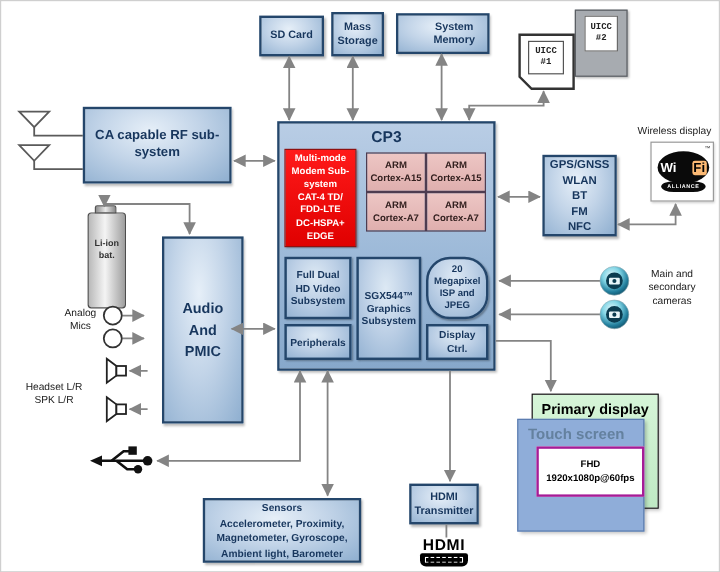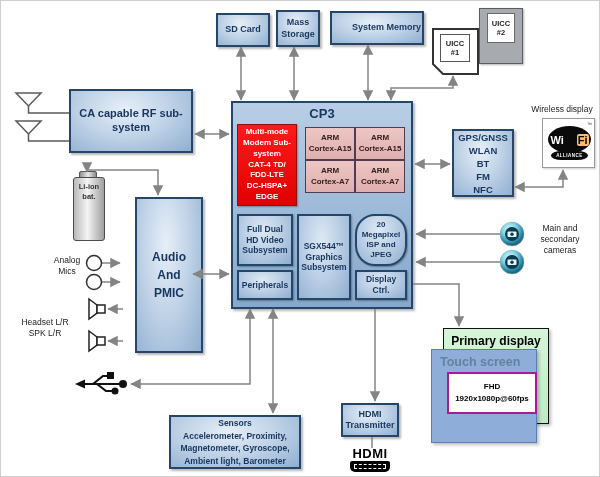--- a/index.html
+++ b/index.html
@@ -39,26 +39,26 @@
     content:"";position:absolute;inset:0;transform:translate(5px,-5px);
     border:2px solid #24466b;
     background:radial-gradient(ellipse at 45% 30%, #e6eff8 0%, #c2d4e8 45%, #8fafd0 100%);
     z-index:-1;
   }
   .lbl{position:absolute;color:#1a1a1a;font-size:8.5px;text-align:center;white-space:pre-line;line-height:1.3;}
   .battery{
     position:absolute;border:1.5px solid #4d4d4d;border-radius:3px;
     background:linear-gradient(90deg,#b9b9b9,#f4f4f4 45%,#9f9f9f);
     color:#333;font-size:7.5px;font-weight:bold;text-align:center;display:flex;align-items:flex-start;justify-content:center;
-    white-space:pre-line;line-height:1.3;padding-top:4px;
+    white-space:pre-line;line-height:1.3;padding-top:20px;
   }
   .batcap{position:absolute;background:linear-gradient(90deg,#8f8f8f,#e9e9e9 50%,#8a8a8a);border:1px solid #555;border-radius:2px 2px 0 0;}
   .uicc2{background:#a7abb0;border:1.5px solid #5a5e63;box-shadow:1px 1px 2px rgba(0,0,0,.3);}
   .uiccInner{background:#fff;border:1px solid #6a6a6a;color:#222;font-size:7.5px;font-weight:bold;
-    display:flex;align-items:center;justify-content:center;text-align:center;white-space:pre-line;line-height:1.25;}
+    display:flex;align-items:center;justify-content:center;text-align:center;white-space:pre-line;line-height:1.25;font-family:Liberation Mono, monospace;}
   .greenbox{background:linear-gradient(180deg,#d6f5d8,#bfe9c4);border:1.5px solid #111;
     display:block;text-align:center;color:#000;font-size:12px;font-weight:bold;padding-top:5px;box-shadow:2px 2px 3px rgba(0,0,0,.25);}
   .touch{background:#8fadd9;border:1.5px solid #5c7db0;display:block;color:#64819f;
     font-size:12.5px;font-weight:bold;padding:5px 0 0 8px;text-align:left;box-shadow:2px 2px 3px rgba(0,0,0,.25);}
   .fhd{background:#fff;border:2px solid #a61c96;color:#000;font-size:8px;font-weight:bold;
     display:flex;align-items:center;justify-content:center;text-align:center;white-space:pre-line;line-height:1.5;}
   .wifibox{background:#fff;border:1px solid #9a9a9a;box-shadow:1px 1px 2px rgba(0,0,0,.2);}
   .wifioval{position:absolute;left:5px;top:7px;width:43px;height:27px;background:#0a0a0a;border-radius:50%;
     display:flex;align-items:center;justify-content:center;gap:13px;}
   .wifi-wi{color:#fff;font-size:11px;font-weight:bold;}
@@ -72,21 +72,21 @@
   .wires{position:absolute;left:0;top:0;width:600px;height:477px;pointer-events:none;}
 </style>
 </head>
 <body>
 
 <div class="stage">
 
   <div class="bx" style="left:215px;top:12px;width:54px;height:34px;font-size:9px;">SD Card</div>
   <div class="bx" style="left:275px;top:9px;width:44px;height:37px;font-size:9px;">Mass
 Storage</div>
-  <div class="bx stack" style="left:329px;top:10px;width:94px;height:34px;font-size:9px;padding-left:19px;">System Memory</div>
+  <div class="bx stack" style="left:329px;top:10px;width:78px;height:34px;font-size:9px;padding-left:19px;">System Memory</div>
 
   <div class="abs uicc2" style="left:478px;top:7px;width:44px;height:56px;"></div>
   <div class="abs uiccInner" style="left:486px;top:12px;width:28px;height:30px;">UICC
 #2</div>
   <svg class="abs" style="left:430px;top:26px;" width="50" height="50">
     <polygon points="2,2 47,2 47,47 12,47 2,37" fill="#ffffff" stroke="#333" stroke-width="2"></polygon>
   </svg>
   <div class="abs uiccInner" style="left:439px;top:33px;width:30px;height:28px;border-color:#555;">UICC
 #1</div>
 

